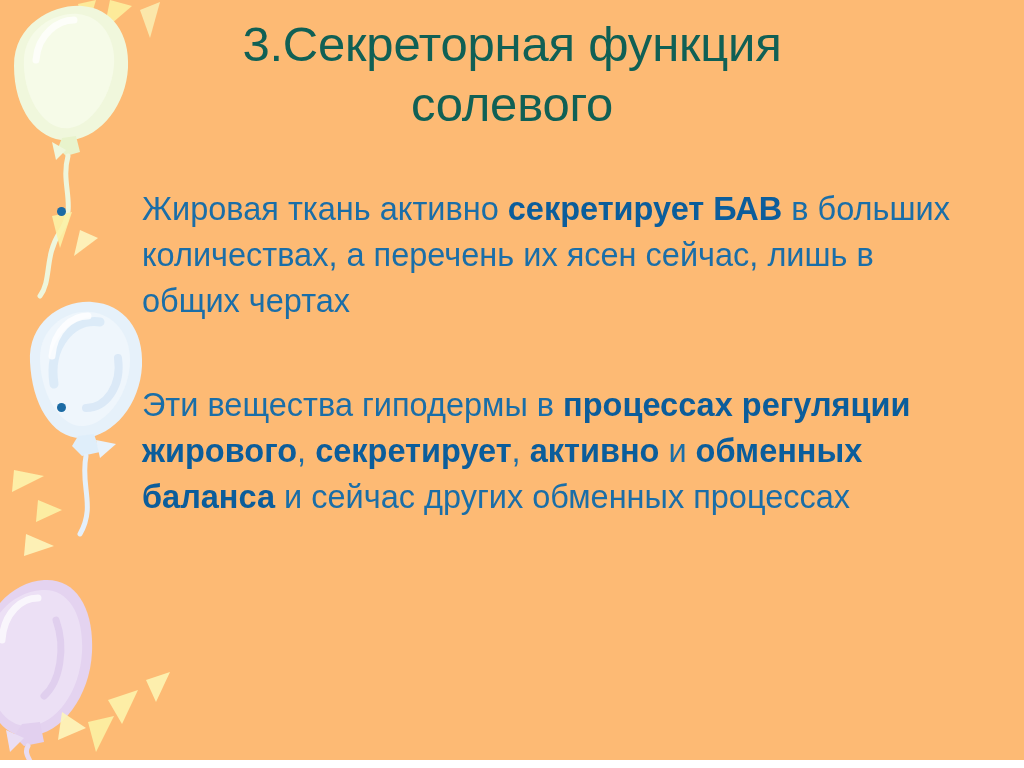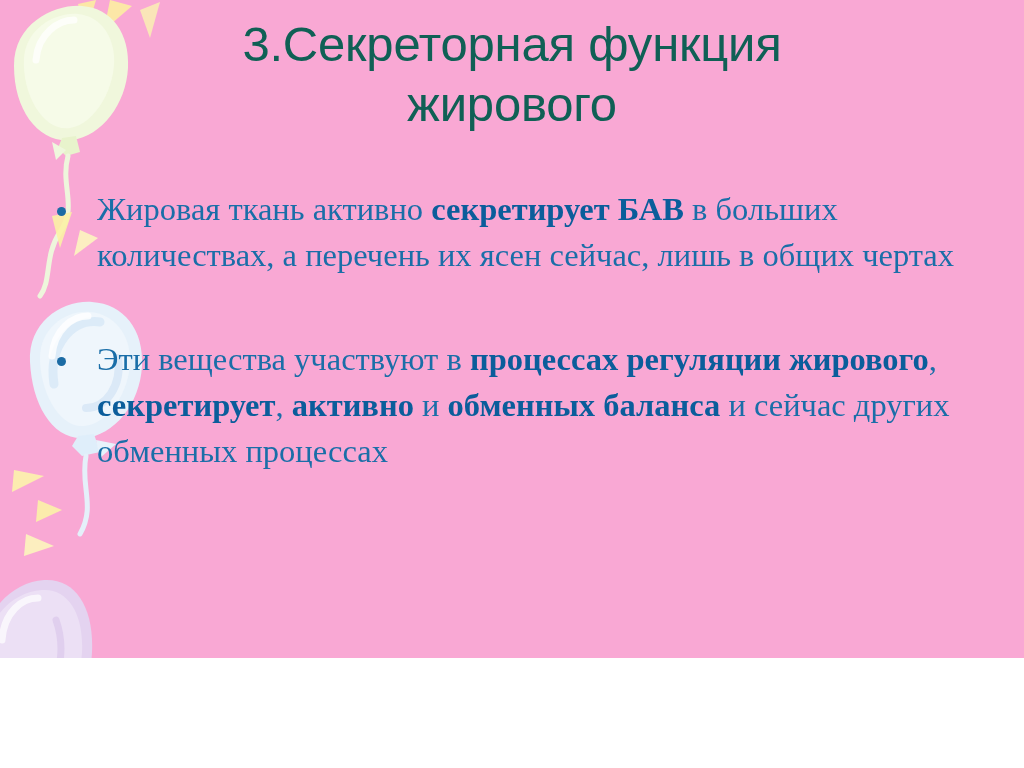--- a/index.html
+++ b/index.html
@@ -9,22 +9,22 @@
   body {
     width: 1024px;
     height: 768px;
     background: #ffffff;
     font-family: "Liberation Sans", sans-serif;
     overflow: hidden;
   }
   .slide {
     position: relative;
     width: 1024px;
-    height: 658px;
-    background: #f9a8d4;
+    height: 760px;
+    background: #fdba74;
     overflow: hidden;
   }
 
   
   .decor-layer {
     position: absolute;
     left: 0; top: 0;
     width: 1024px; height: 768px;
     pointer-events: none;
     z-index: 0;
@@ -72,26 +72,27 @@
   }
   .bullet-dot {
     display: inline-block;
     width: 9px;
     height: 9px;
     border-radius: 50%;
     background: #1c6ba4;
   }
   .bullet-text {
     flex: 1 1 auto;
-    font-family: Liberation Serif, serif;
+    font-family: Liberation Sans, sans-serif;
     font-size: 32.5px;
     line-height: 46px;
     color: #1a6ea8;
     font-weight: 400;
     text-align: left;
+    margin-left: 45px;
   }
   .bullet-text b,
   .bullet-text .b {
     font-weight: 700;
     color: #0b5d9b;
   }
   .nb { font-weight: 400; color: #1a6ea8; }
 </style>
 </head>
 <body>
@@ -188,38 +189,38 @@
         <polygon points="88,722 114,716 96,752" fill="#fcf2a4"></polygon>
         <polygon points="62,712 86,728 58,740" fill="#fdf6bd"></polygon>
         <polygon points="146,680 170,672 156,702" fill="#fdf5b4"></polygon>
       </g>
 
     </svg>
   </div>
 
   <div class="title-block">
     <div class="title-line">3.Секреторная функция</div>
-    <div class="title-line">жирового</div>
+    <div class="title-line">солевого</div>
   </div>
 
   <div class="body-block">
 
     <div class="bullet-row first">
       <div class="bullet-marker">
         <span class="bullet-dot"></span>
       </div>
       <div class="bullet-text">
         <span>Жировая ткань активно </span><b>секретирует БАВ</b><span> в больших количествах, а перечень их ясен сейчас,  лишь в общих чертах</span>
       </div>
     </div>
 
     <div class="bullet-row second">
       <div class="bullet-marker">
         <span class="bullet-dot"></span>
       </div>
       <div class="bullet-text">
-        <span>Эти вещества участвуют в </span><b>процессах регуляции жирового</b><span class="nb">, </span><b>секретирует</b><span class="nb">, </span><b>активно</b><span> и </span><b>обменных баланса</b><span> и сейчас других обменных процессах</span>
+        <span>Эти вещества гиподермы в </span><b>процессах регуляции жирового</b><span class="nb">, </span><b>секретирует</b><span class="nb">, </span><b>активно</b><span> и </span><b>обменных баланса</b><span> и сейчас других обменных процессах</span>
       </div>
     </div>
 
   </div>
 
 </div>
 
 </body></html>

